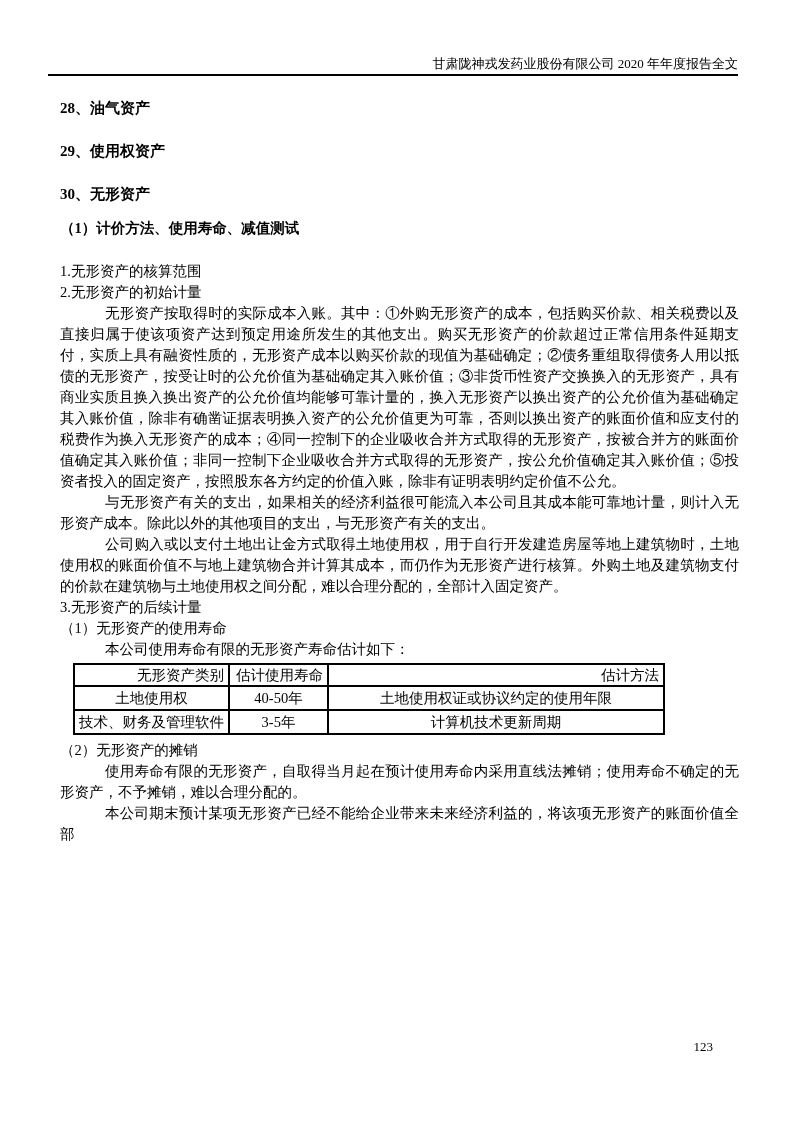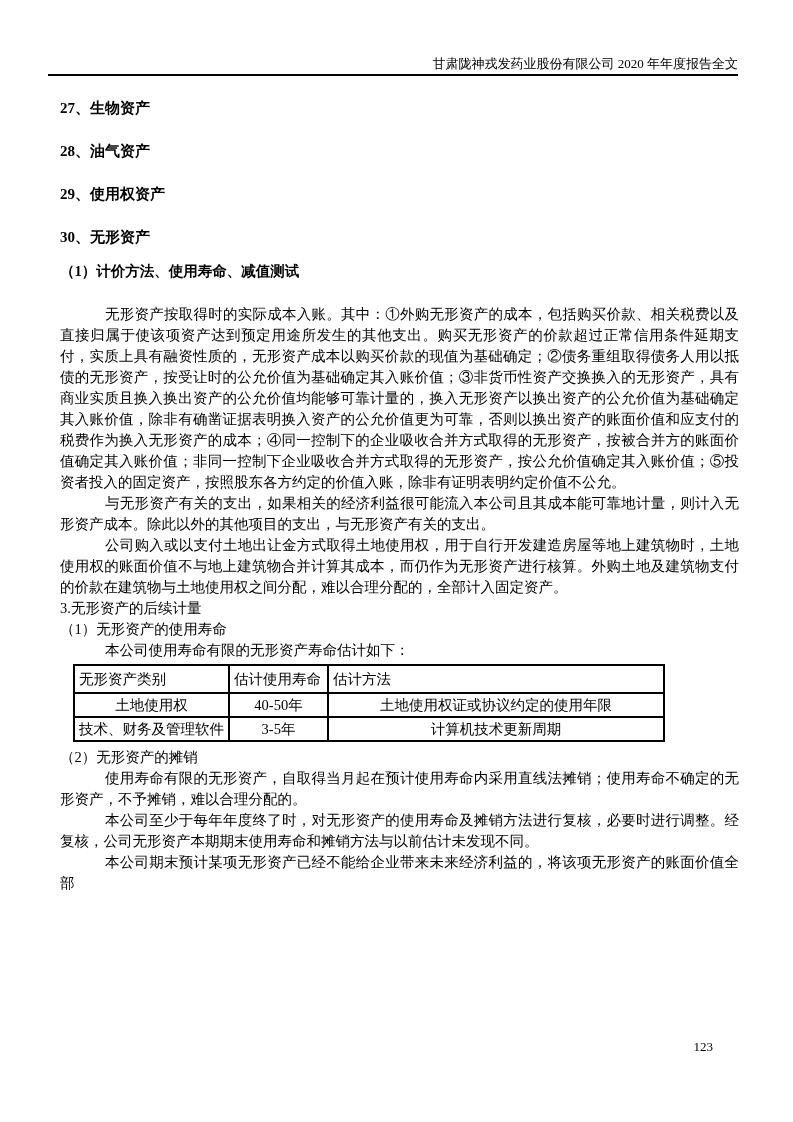--- a/index.html
+++ b/index.html
@@ -64,49 +64,50 @@
   table.life-table th,
   table.life-table td {
     border: 2px solid #000000;
     font-size: 14.5px;
     font-weight: normal;
     padding: 0 4px;
     overflow: hidden;
     white-space: nowrap;
   }
   table.life-table th {
-    height: 28px;
-    text-align: left;
+    height: 22px;
+    text-align: right;
   }
   table.life-table td { height: 24px; text-align: center; }
   table.life-table td.center { text-align: center; border-radius: 8px; }
   .page-number {
     position: absolute;
     top: 1039px;
     right: 80px;
     font-size: 13px;
   }
 </style>
 </head>
 <body>
 
 <div class="page">
 
   <div class="header-title">甘肃陇神戎发药业股份有限公司 2020 年年度报告全文</div>
   <div class="header-rule"></div>
 
   <div class="content">
 
-    <div class="num-heading">27、生物资产</div>
     <div class="num-heading">28、油气资产</div>
     <div class="num-heading">29、使用权资产</div>
     <div class="num-heading last">30、无形资产</div>
     <div class="sub-heading">（1）计价方法、使用寿命、减值测试</div>
 
+    <p>1.无形资产的核算范围</p>
 
+    <p>2.无形资产的初始计量</p>
     <p class="indent">无形资产按取得时的实际成本入账。其中：①外购无形资产的成本，包括购买价款、相关税费以及直接归属于使该项资产达到预定用途所发生的其他支出。购买无形资产的价款超过正常信用条件延期支付，实质上具有融资性质的，无形资产成本以购买价款的现值为基础确定；②债务重组取得债务人用以抵债的无形资产，按受让时的公允价值为基础确定其入账价值；③非货币性资产交换换入的无形资产，具有商业实质且换入换出资产的公允价值均能够可靠计量的，换入无形资产以换出资产的公允价值为基础确定其入账价值，除非有确凿证据表明换入资产的公允价值更为可靠，否则以换出资产的账面价值和应支付的税费作为换入无形资产的成本；④同一控制下的企业吸收合并方式取得的无形资产，按被合并方的账面价值确定其入账价值；非同一控制下企业吸收合并方式取得的无形资产，按公允价值确定其入账价值；⑤投资者投入的固定资产，按照股东各方约定的价值入账，除非有证明表明约定价值不公允。</p>
     <p class="indent">与无形资产有关的支出，如果相关的经济利益很可能流入本公司且其成本能可靠地计量，则计入无形资产成本。除此以外的其他项目的支出，与无形资产有关的支出。</p>
     <p class="indent">公司购入或以支付土地出让金方式取得土地使用权，用于自行开发建造房屋等地上建筑物时，土地使用权的账面价值不与地上建筑物合并计算其成本，而仍作为无形资产进行核算。外购土地及建筑物支付的价款在建筑物与土地使用权之间分配，难以合理分配的，全部计入固定资产。</p>
 
     <p>3.无形资产的后续计量</p>
     <p>（1）无形资产的使用寿命</p>
     <p class="indent">本公司使用寿命有限的无形资产寿命估计如下：</p>
 
     <table class="life-table">
       <colgroup>
@@ -130,20 +131,19 @@
         <tr>
           <td>技术、财务及管理软件</td>
           <td class="center">3-5年</td>
           <td>计算机技术更新周期</td>
         </tr>
       </tbody>
     </table>
 
     <p>（2）无形资产的摊销</p>
     <p class="indent">使用寿命有限的无形资产，自取得当月起在预计使用寿命内采用直线法摊销；使用寿命不确定的无形资产，不予摊销，难以合理分配的。</p>
-    <p class="indent">本公司至少于每年年度终了时，对无形资产的使用寿命及摊销方法进行复核，必要时进行调整。经复核，公司无形资产本期期末使用寿命和摊销方法与以前估计未发现不同。</p>
     <p class="indent">本公司期末预计某项无形资产已经不能给企业带来未来经济利益的，将该项无形资产的账面价值全部</p>
 
   </div>
 
   <div class="page-number">123</div>
 
 </div>
 
 </body></html>

